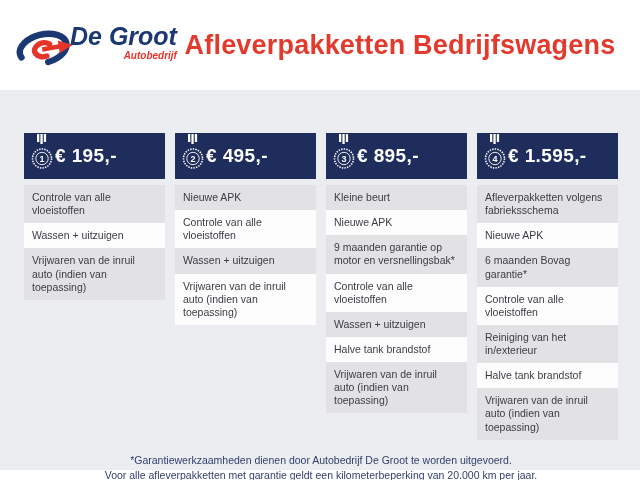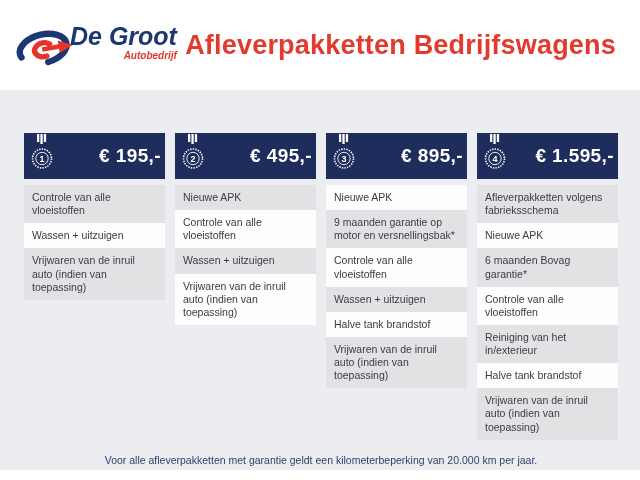--- a/index.html
+++ b/index.html
@@ -8,29 +8,29 @@
     font-family:"Liberation Sans", sans-serif;
   }
   .flyer{width:640px;height:480px;position:relative;background:#737373;}
 
   
   .topbar{height:90px;display:flex;align-items:center;box-sizing:border-box;padding:0 18px 0 12px;background:#ffffff;}
   .brand{display:flex;align-items:center;width:172px;flex:0 0 auto;}
   .brand-text{display:flex;flex-direction:column;align-items:flex-end;margin-left:-8px;margin-top:-6px;}
   .brand-name{color:#1b3873;font-weight:bold;font-style:italic;font-size:25px;line-height:1;}
   .brand-sub{color:#e5352b;font-weight:bold;font-style:italic;font-size:10px;margin-top:1px;margin-left:37px;}
-  .page-title{flex:1;text-align:right;color:#e23a2d;font-size:27px;font-weight:600;padding-right:6px;letter-spacing:.2px;}
+  .page-title{flex:1;text-align:center;color:#e23a2d;font-size:27px;font-weight:600;padding-right:6px;letter-spacing:.2px;}
 
   
   .content{height:380px;background:#ebedf0;box-sizing:border-box;padding:43px 22px 0 24px;}
   .columns{display:flex;gap:10px;}
   .package{flex:1 1 0;display:flex;flex-direction:column;min-width:0;}
   .pkg-header{background:#1f2d5c;height:46px;display:flex;align-items:center;box-sizing:border-box;padding:0 4px 0 5px;}
   .medal{flex:0 0 auto;align-self:flex-start;margin-top:1px;}
-  .pkg-price{flex:1;text-align:right;color:#ffffff;font-weight:bold;font-size:19px;letter-spacing:.4px;white-space:nowrap;}
+  .pkg-price{flex:1;text-align:left;color:#ffffff;font-weight:bold;font-size:19px;letter-spacing:.4px;white-space:nowrap;}
   .card{background:#fdfdfd;margin-top:6px;display:flex;flex-direction:column;}
   .item{padding:6px 8px;font-size:10.5px;line-height:1.25;color:#3b3b45;background:#fdfdfd;}
   .item.gray{background:#e2e2e5;}
 
   
   .footnotes{text-align:center;color:#33406e;font-size:10.5px;line-height:1.45;margin-top:13px;}
   .bottom-strip{height:10px;background:#ffffff;}
 </style>
 </head>
 <body>
@@ -101,20 +101,21 @@
             <rect x="8.0" y="0" width="2.3" height="8" fill="#fff"></rect>
             <rect x="11.4" y="0" width="2.3" height="10" fill="#fff"></rect>
             <rect x="14.8" y="0" width="2.3" height="8" fill="#fff"></rect>
             <circle cx="13" cy="24.5" r="9.5" fill="none" stroke="#fff" stroke-width="1.6" stroke-dasharray="1.4 1.2"></circle>
             <circle cx="13" cy="24.5" r="6.2" fill="none" stroke="#fff" stroke-width="0.9"></circle>
             <text x="13" y="27.8" text-anchor="middle" font-size="9" font-weight="bold" fill="#fff">3</text>
           </svg>
           <div class="pkg-price">€ 895,-</div>
         </div>
         <div class="card">
+          <div class="item gray">Kleine beurt</div>
           <div class="item">Nieuwe APK</div>
           <div class="item gray">9 maanden garantie op motor en versnellingsbak*</div>
           <div class="item">Controle van alle vloeistoffen</div>
           <div class="item gray">Wassen + uitzuigen</div>
           <div class="item">Halve tank brandstof</div>
           <div class="item gray">Vrijwaren van de inruil auto (indien van toepassing)</div>
         </div>
       </div>
 
       <div class="package">
@@ -136,20 +137,21 @@
           <div class="item">Controle van alle vloeistoffen</div>
           <div class="item gray">Reiniging van het in/exterieur</div>
           <div class="item">Halve tank brandstof</div>
           <div class="item gray">Vrijwaren van de inruil auto (indien van toepassing)</div>
         </div>
       </div>
 
     </div>
 
     <div class="footnotes">
+      <div>*Garantiewerkzaamheden dienen door Autobedrijf De Groot te worden uitgevoerd.</div>
       <div>Voor alle afleverpakketten met garantie geldt een kilometerbeperking van 20.000 km per jaar.</div>
 
     </div>
 
   </div>
 
   <div class="bottom-strip"></div>
 </div>
 
 </body></html>

